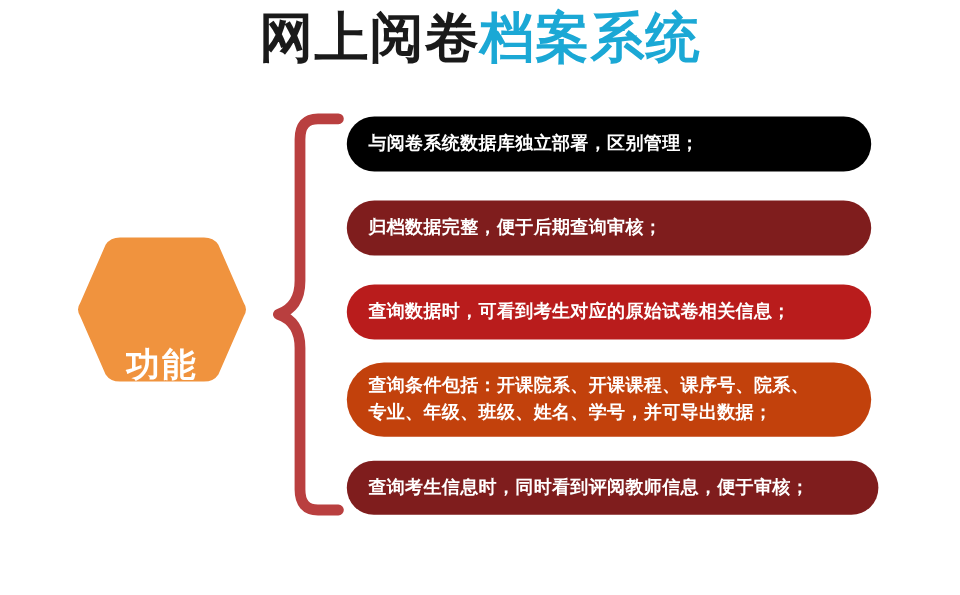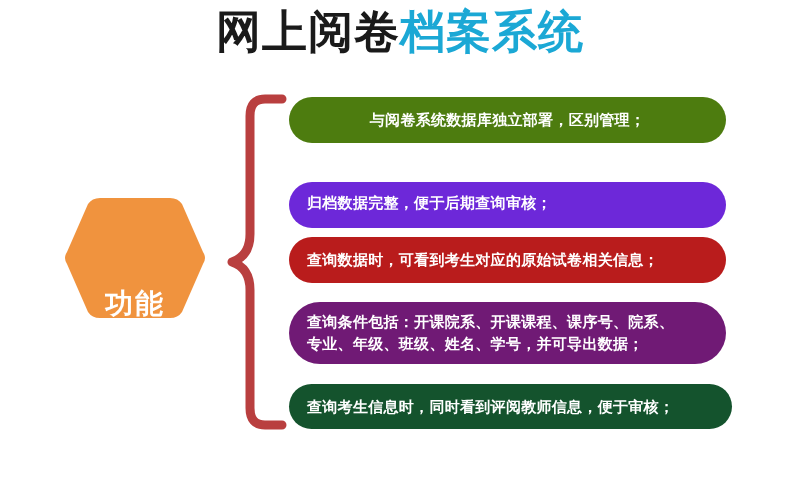--- a/index.html
+++ b/index.html
@@ -96,25 +96,25 @@
     font-size: 15px;
     font-weight: bold;
     letter-spacing: 0.3px;
     padding: 0 18px;
   }
   .bar .bar-text {
     line-height: 22px;
   }
   .bar .bar-text .l2 { display: block; }
 
-  .bar-1 { top: 97px;  width: 437px; height: 46px;  border-radius: 23px; background: #4d7c0f; justify-content: center; }
-  .bar-2 { top: 182px; width: 437px; height: 46px;  border-radius: 23px; background: #6d28d9; font-family: Liberation Mono, monospace; }
+  .bar-1 { top: 97px;  width: 437px; height: 46px;  border-radius: 23px; background: #000000; }
+  .bar-2 { top: 167px; width: 437px; height: 46px;  border-radius: 23px; background: #7f1d1d; }
   .bar-3 { top: 237px; width: 437px; height: 46px;  border-radius: 23px; background: #b91c1c; }
-  .bar-4 { top: 302px; width: 437px; height: 62px;  border-radius: 31px; background: #701a75; }
-  .bar-5 { top: 384px; width: 443px; height: 45px;  border-radius: 23px; background: #14532d; }
+  .bar-4 { top: 302px; width: 437px; height: 62px;  border-radius: 31px; background: #c2410c; }
+  .bar-5 { top: 384px; width: 443px; height: 45px;  border-radius: 23px; background: #7f1d1d; }
 </style>
 </head>
 <body>
 
 <div id="slide">
 
   <div class="title">
     <span class="seg-dark">网上阅卷</span><span class="seg-accent">档案系统</span>
   </div>
 

